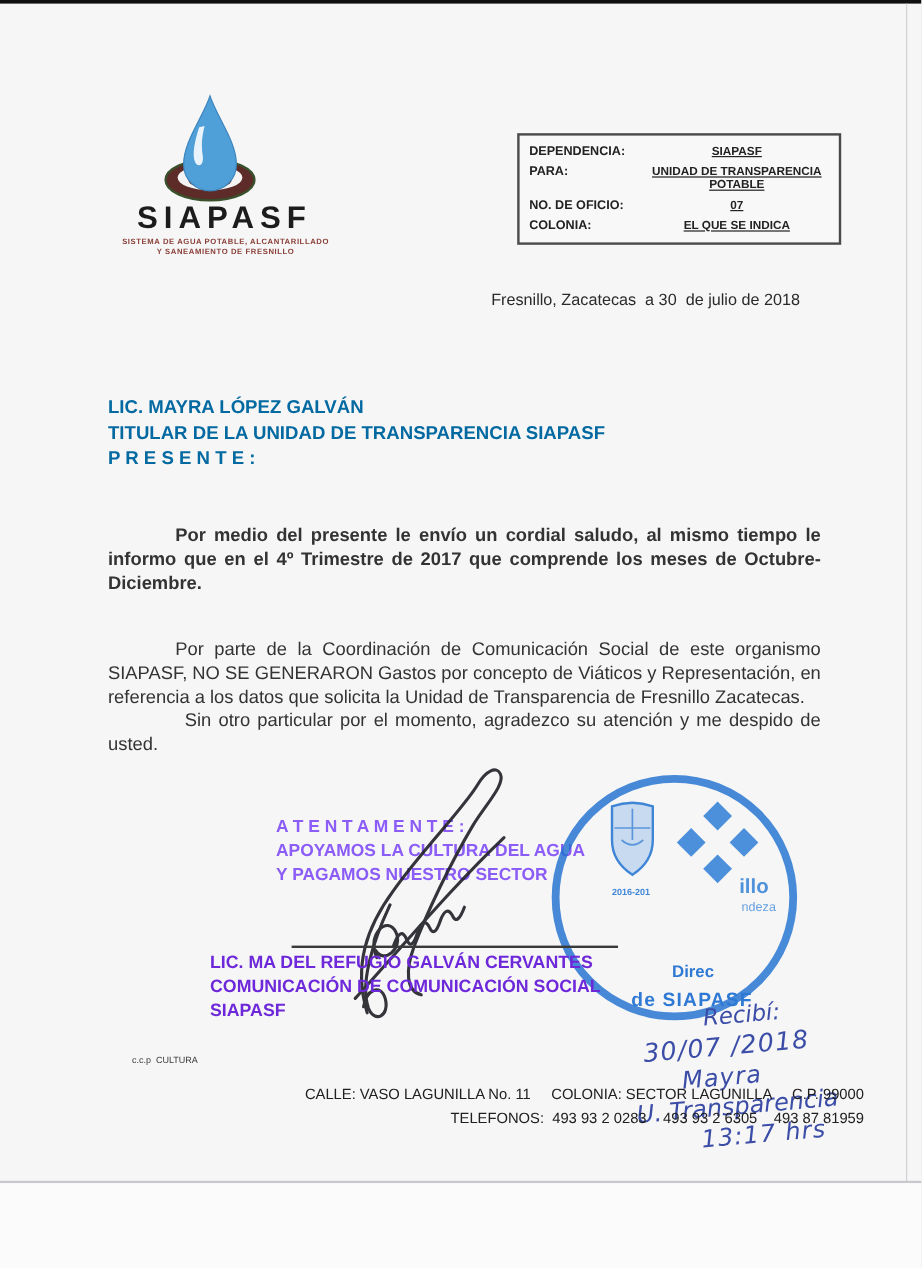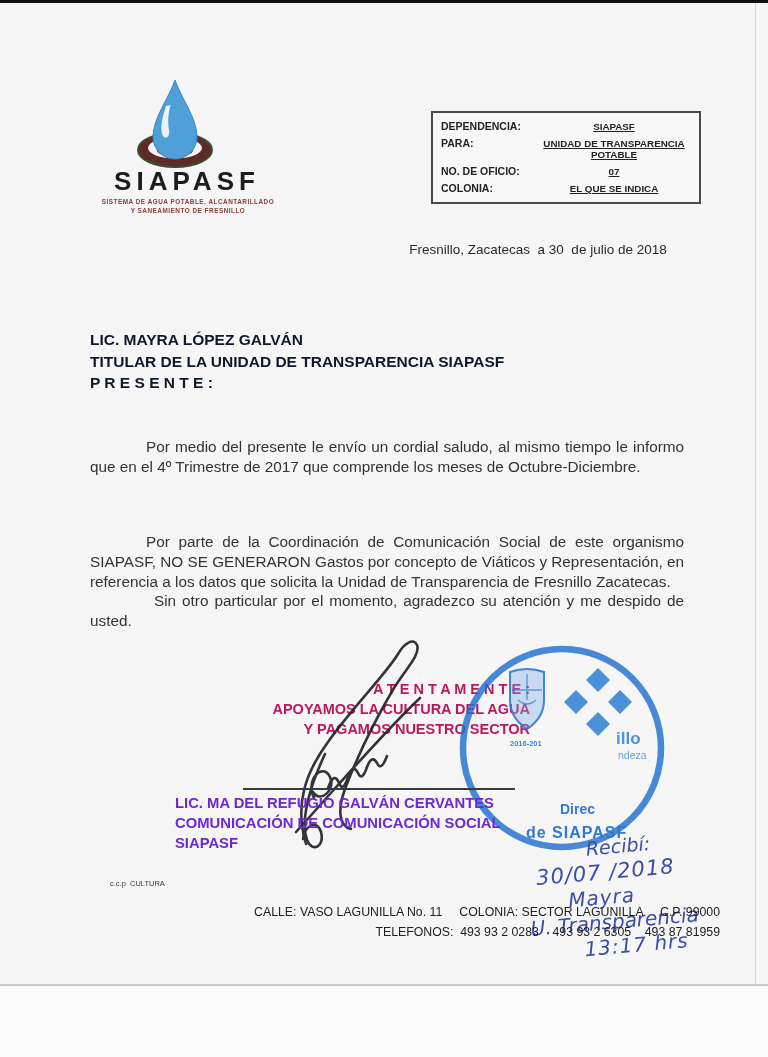--- a/index.html
+++ b/index.html
@@ -39,35 +39,35 @@
   .irow{display:flex;align-items:baseline;}
   .ilabel{width:96px;font-weight:bold;font-size:10.5px;color:#222;}
   .ivalue{flex:1;text-align:center;font-weight:bold;font-size:9.8px;color:#222;text-decoration:underline;}
 
   .dateline{
     position:absolute;left:388px;top:198px;width:300px;text-align:center;
     font-weight:normal;font-size:13.5px;color:#2a2a2a;margin-top:44px;
   }
 
   
-  .recipient{position:absolute;left:90px;top:329px;font-weight:bold;font-size:15.5px;line-height:21.5px;color:#0f172a;}
+  .recipient{position:absolute;left:90px;top:329px;font-weight:bold;font-size:15.5px;line-height:21.5px;color:#0369a1;}
 
   
   .para{
     position:absolute;left:90px;width:594px;
     font-size:15.3px;line-height:20px;text-align:justify;color:#333;
     text-indent:56px;
   }
-  .p1{top:437px;}
+  .p1{top:437px;font-weight:bold;}
   .p2{top:488px;margin-top:44px;}
   .p3{top:591px;text-indent:64px;}
 
   
-  .closing{position:absolute;left:230px;top:679px;width:300px;text-align:right;
-    font-weight:bold;font-size:14.5px;line-height:20px;color:#be185d;}
+  .closing{position:absolute;left:230px;top:679px;width:300px;text-align:left;
+    font-weight:bold;font-size:14.5px;line-height:20px;color:#8b5cf6;}
   .sig-svg{position:absolute;left:278px;top:636px;}
   .sig-line{position:absolute;left:243px;top:788px;width:272px;border-top:2px solid #3a3a3a;}
   .signer{position:absolute;left:175px;top:793px;width:420px;text-align:left;
     font-weight:bold;font-size:14.8px;line-height:20px;color:#6d28d9;}
 
   .stamp-svg{position:absolute;left:448px;top:640px;opacity:0.92;}
 
   
   .hnote{
     position:absolute;left:528px;top:831px;width:250px;

